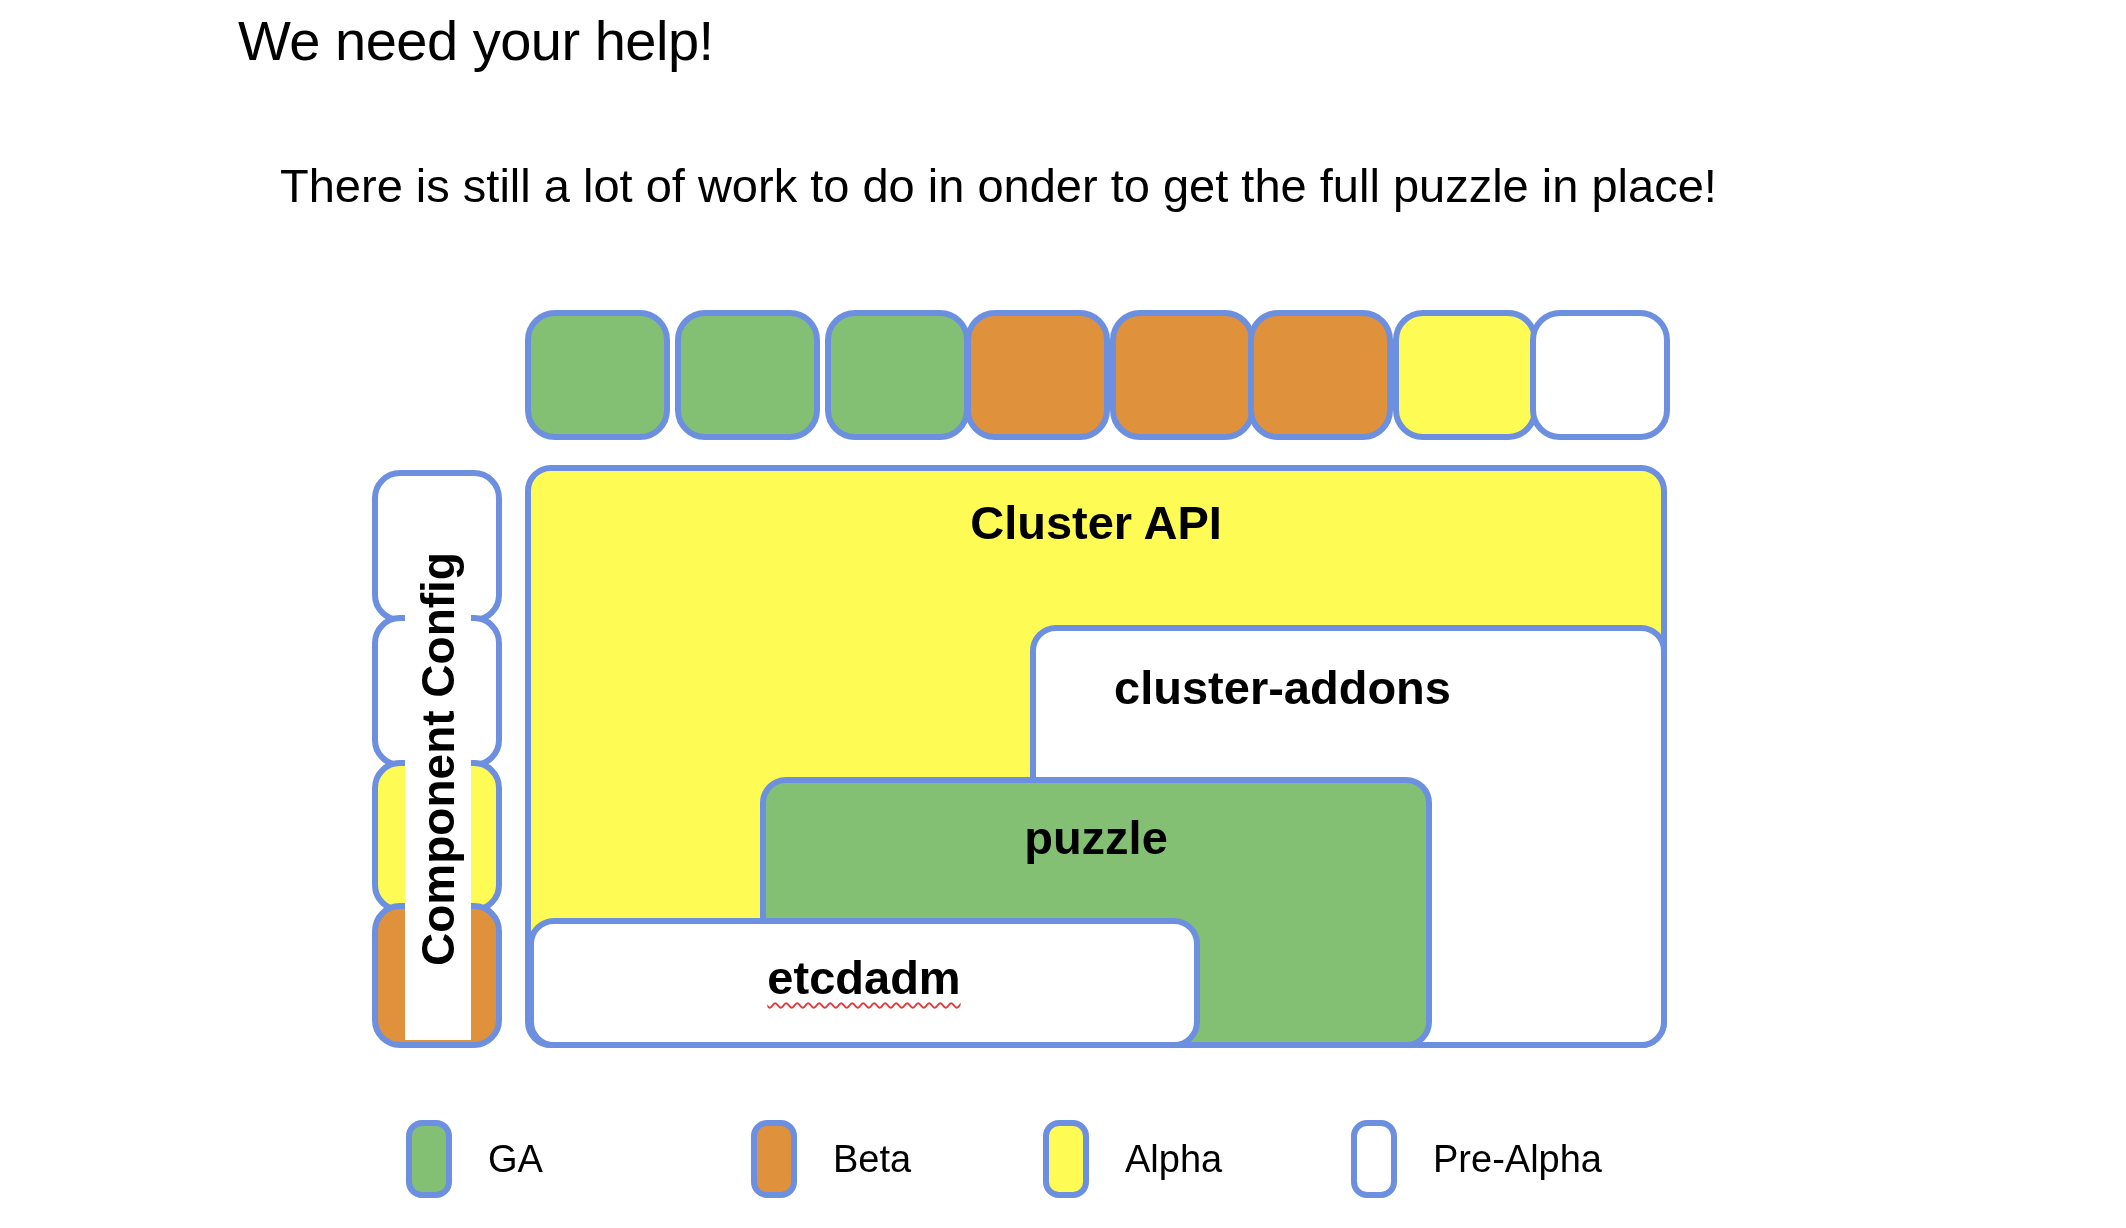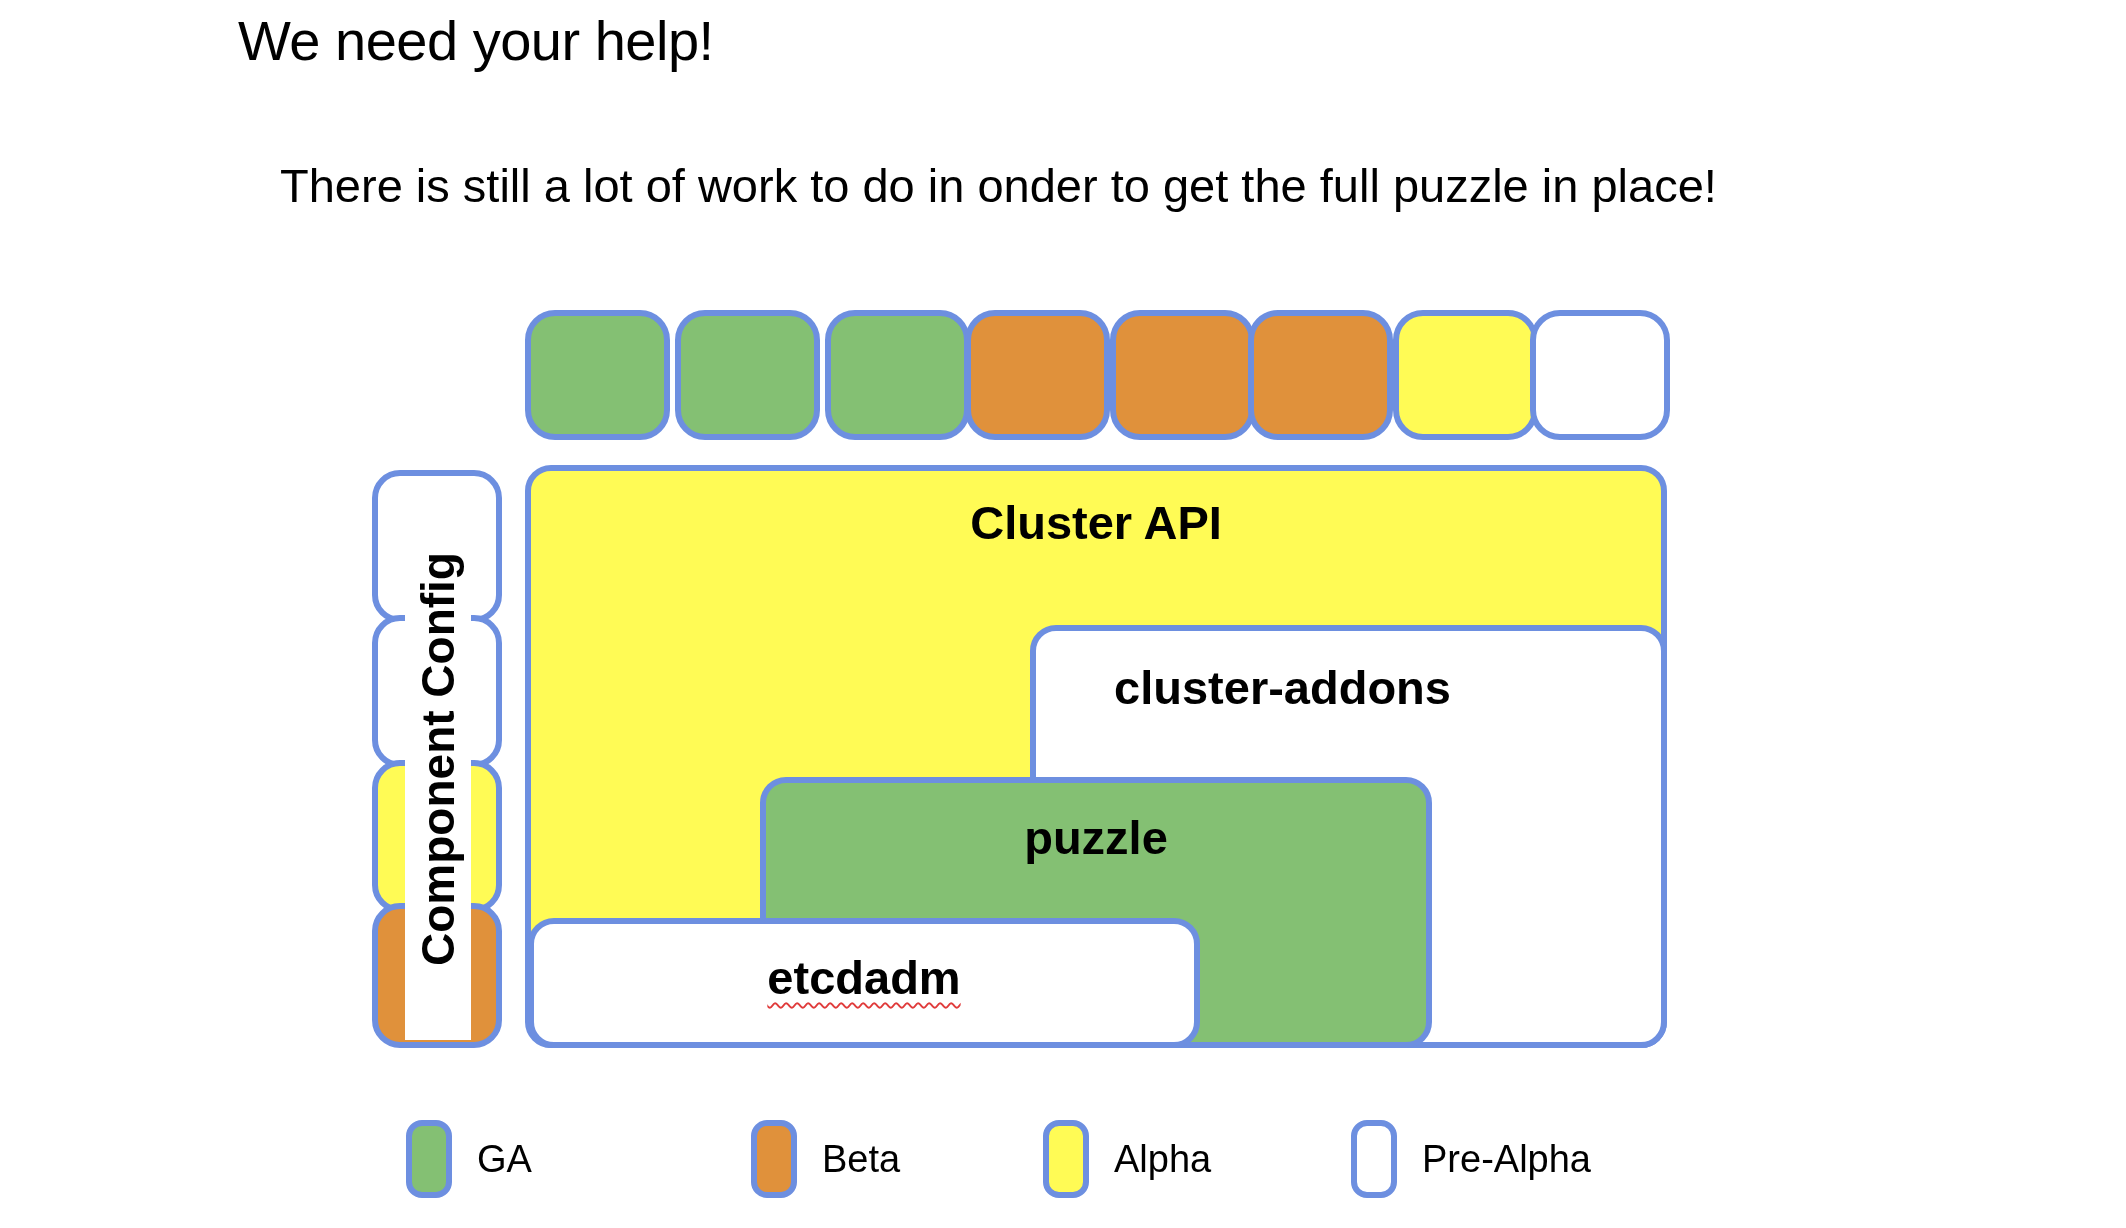--- a/index.html
+++ b/index.html
@@ -159,21 +159,21 @@
   }
   .legend-swatch {
     box-sizing: border-box;
     width: 46px;
     height: 78px;
     border: 6px solid #6d8fe0;
     border-radius: 16px;
     flex: none;
   }
   .legend-text {
-    margin-left: 25px;
+    margin-left: 36px;
     font-size: 38px;
     font-weight: 400;
     white-space: nowrap;
   }
   #legend-ga   { left: 0px; }
   #legend-beta { left: 345px; }
   #legend-alpha{ left: 637px; }
   #legend-pre  { left: 945px; }
 </style>
 </head>

